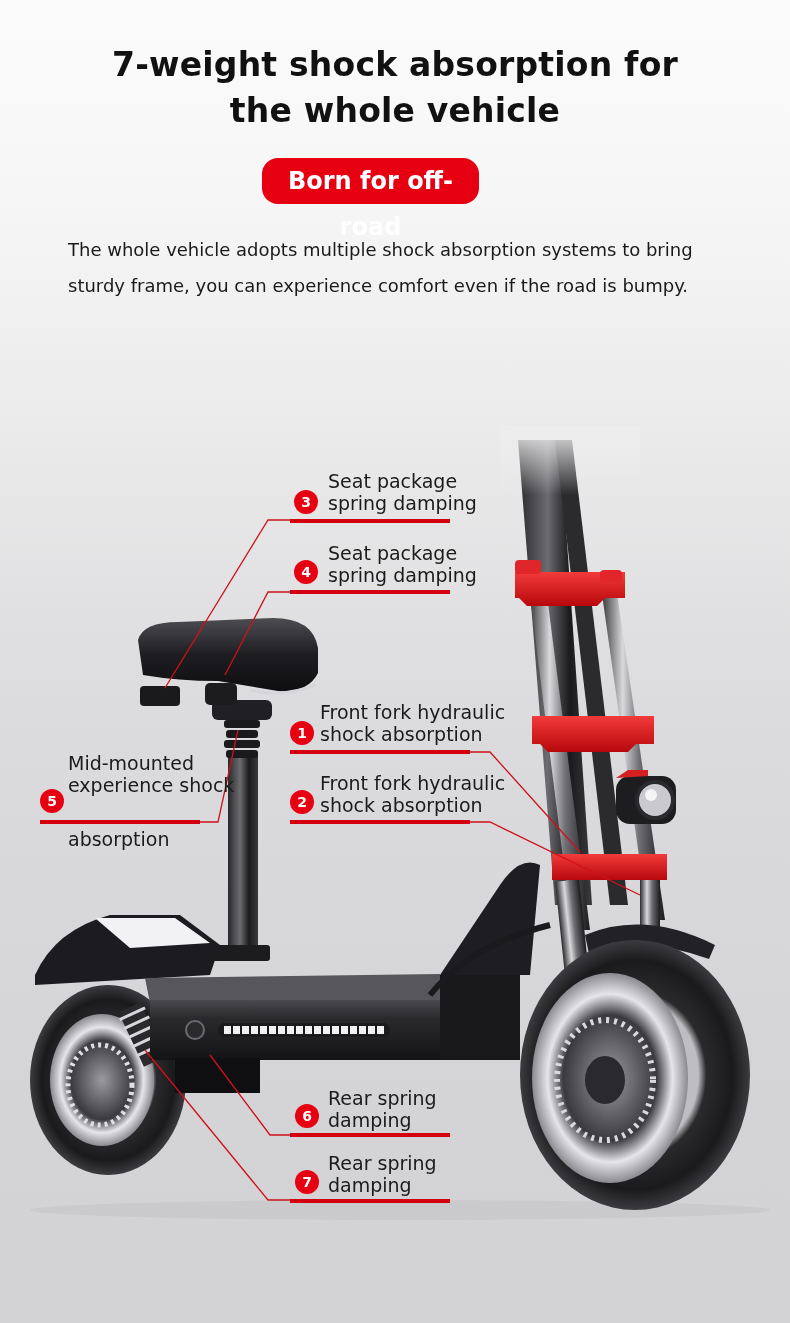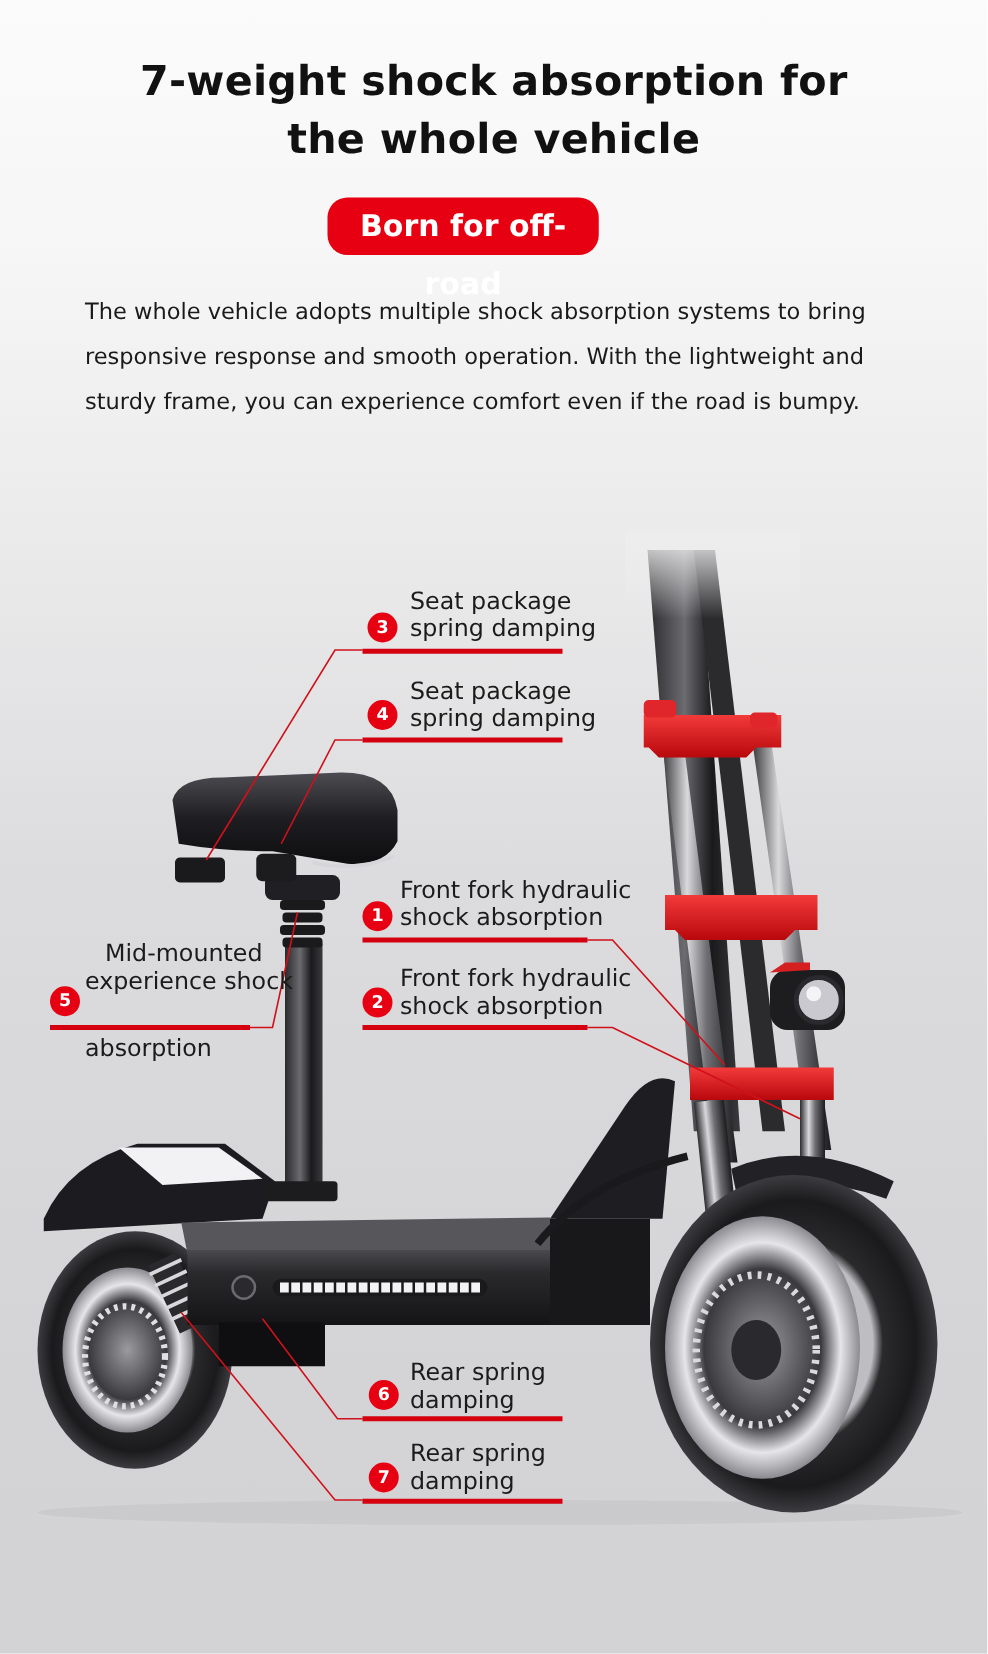--- a/index.html
+++ b/index.html
@@ -23,21 +23,20 @@
 
   <div class="title">
     <div>7-weight shock absorption for</div>
     <div>the whole vehicle</div>
   </div>
 
   <div class="pill">Born for off-road</div>
 
   <div class="desc">
     <span>The whole vehicle adopts multiple shock absorption systems to bring</span>
-    <span>responsive response and smooth operation. With the lightweight and</span>
     <span>sturdy frame, you can experience comfort even if the road is bumpy.</span>
   </div>
 
   <svg class="art" width="790" height="1323" viewBox="0 0 790 1323">
     <defs>
       <linearGradient id="stem" x1="0" x2="1">
         <stop offset="0" stop-color="#2a2a2c"></stop>
         <stop offset="0.4" stop-color="#6b6b70"></stop>
         <stop offset="0.7" stop-color="#1a1a1c"></stop>
         <stop offset="1" stop-color="#3a3a3e"></stop>
@@ -221,21 +220,21 @@
 
   <div class="callout" style="left:290px;top:772px;">
     <div class="num" style="left:0;top:18px;">2</div>
     <div class="txt" style="left:30px;top:0;">Front fork hydraulic</div>
     <div class="txt" style="left:30px;top:22px;">shock absorption</div>
   </div>
   <div class="uline" style="left:290px;top:820px;width:180px;"></div>
 
   <div class="callout" style="left:40px;top:752px;">
     <div class="num" style="left:0;top:37px;">5</div>
-    <div class="txt" style="left:44px;top:0;">Mid-mounted</div>
+    <div class="txt" style="left:28px;top:0;">Mid-mounted</div>
     <div class="txt" style="left:28px;top:22px;">experience shock</div>
     <div class="txt" style="left:28px;top:44px;margin-top:32px;">absorption</div>
   </div>
   <div class="uline" style="left:40px;top:820px;width:160px;"></div>
 
   <div class="callout" style="left:290px;top:1087px;">
     <div class="num" style="left:5px;top:17px;">6</div>
     <div class="txt" style="left:38px;top:0;">Rear spring</div>
     <div class="txt" style="left:38px;top:22px;">damping</div>
   </div>

